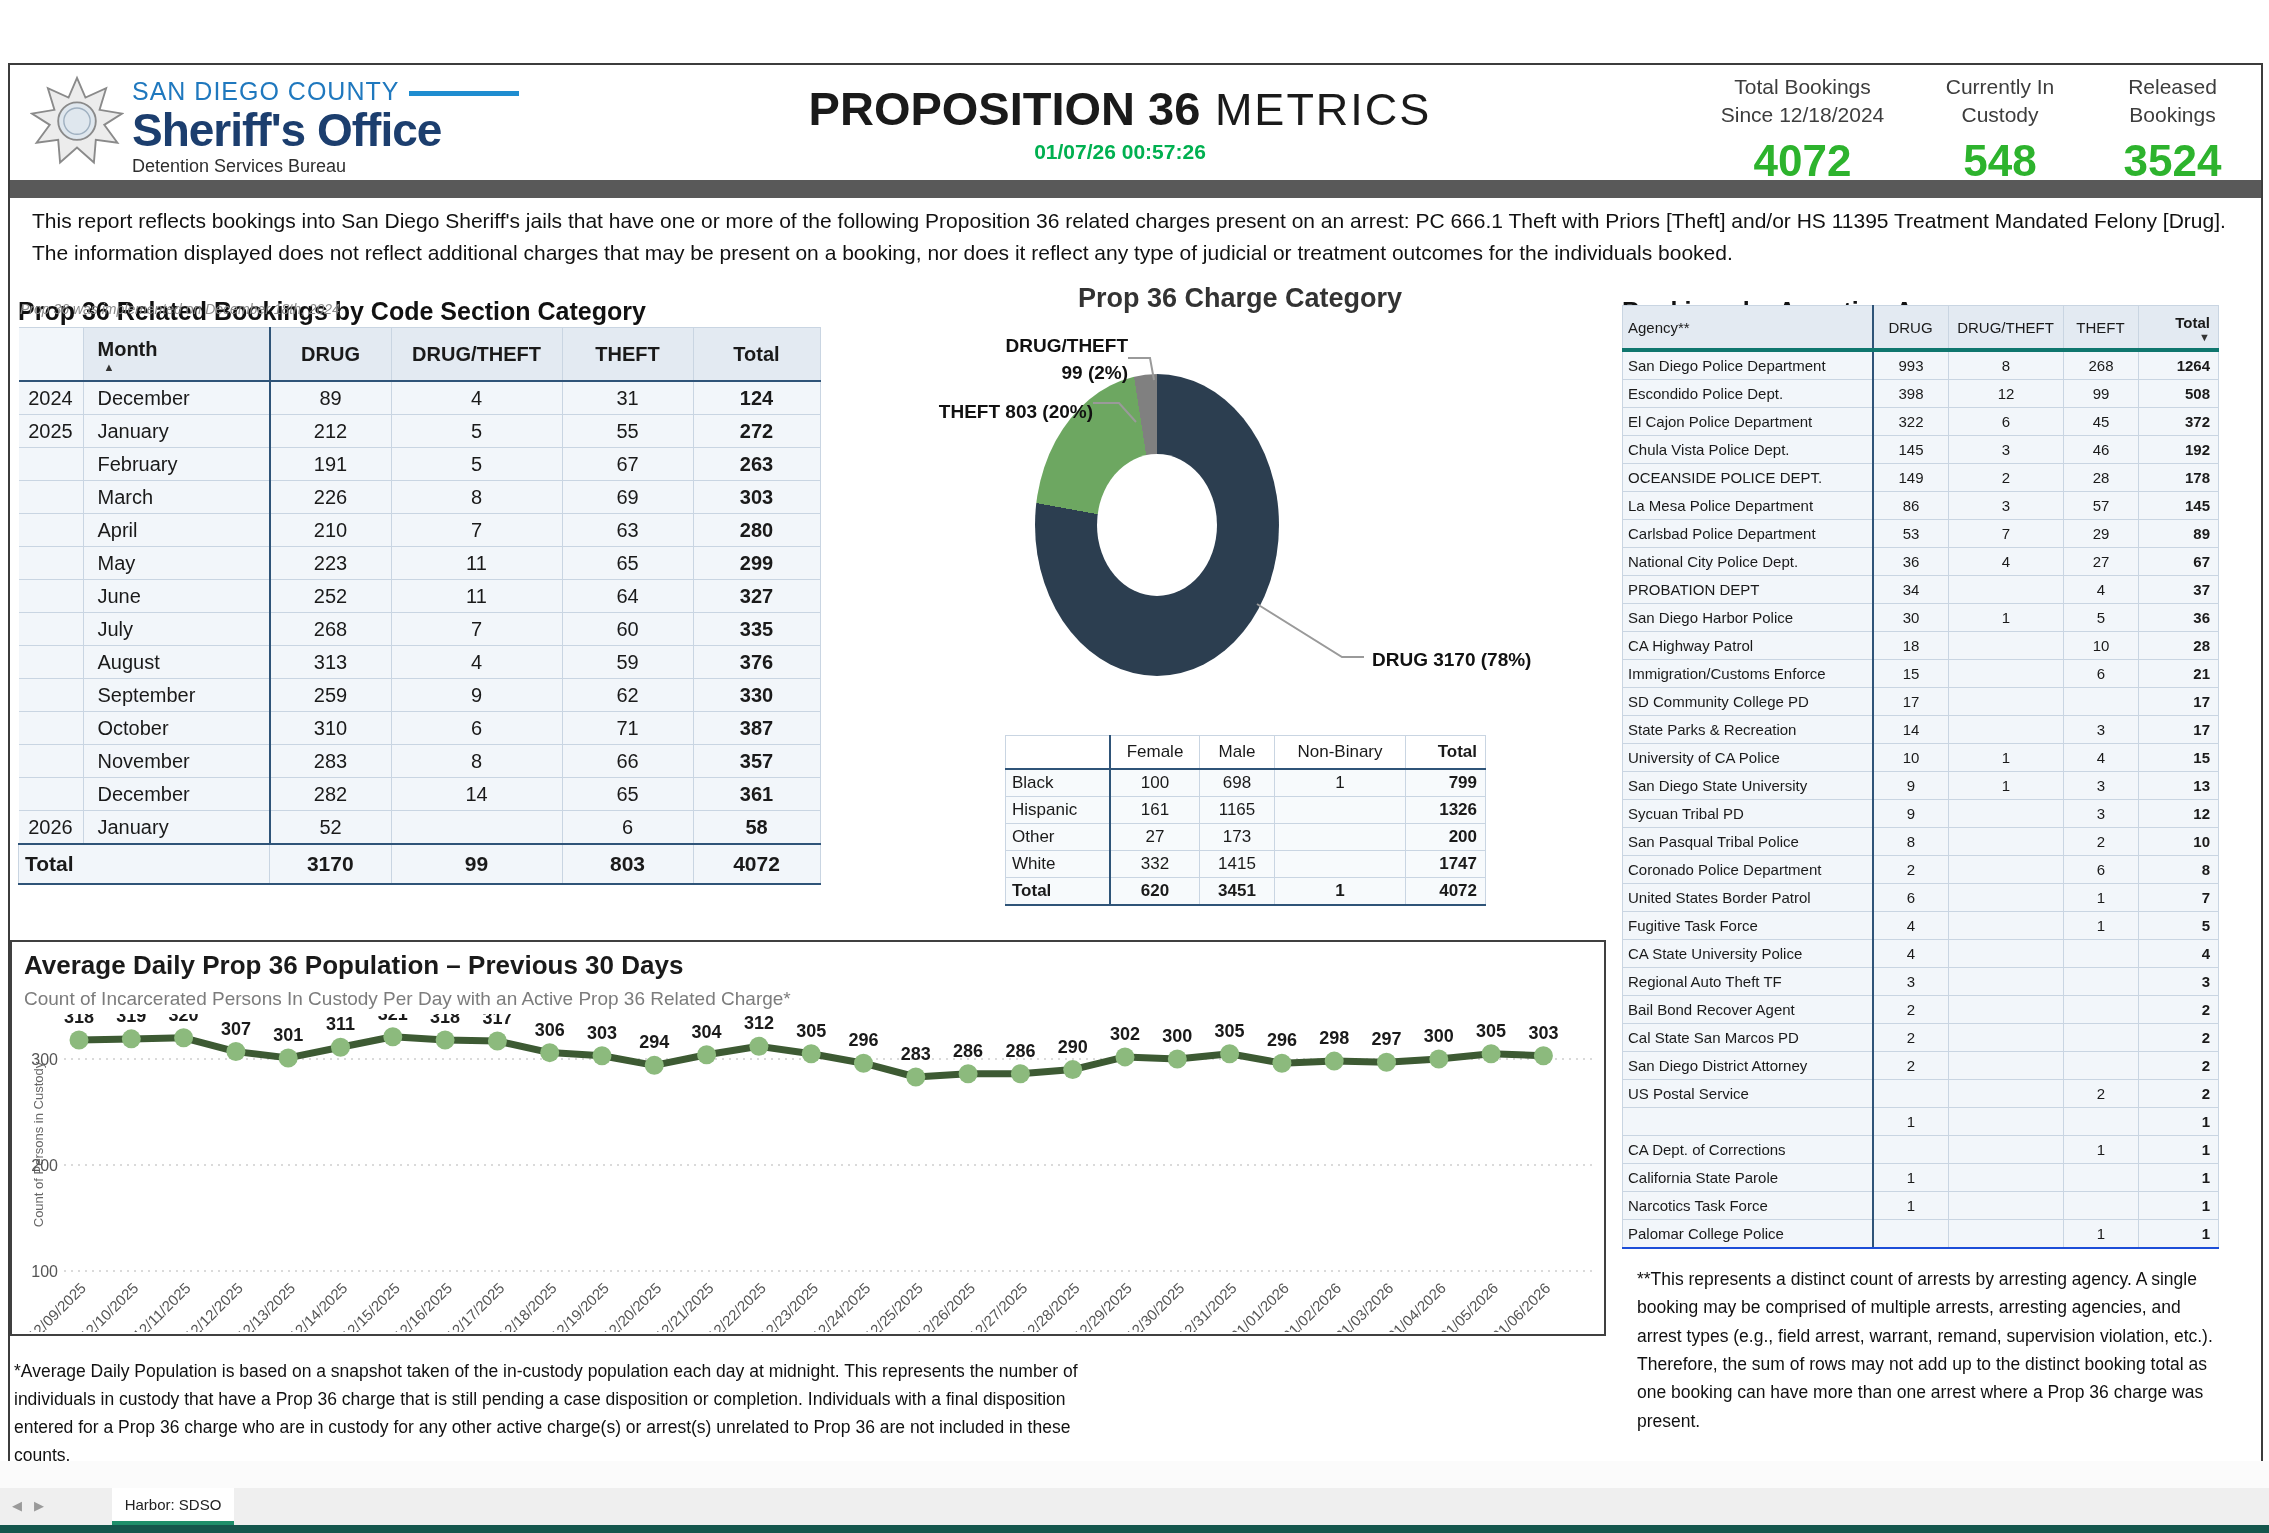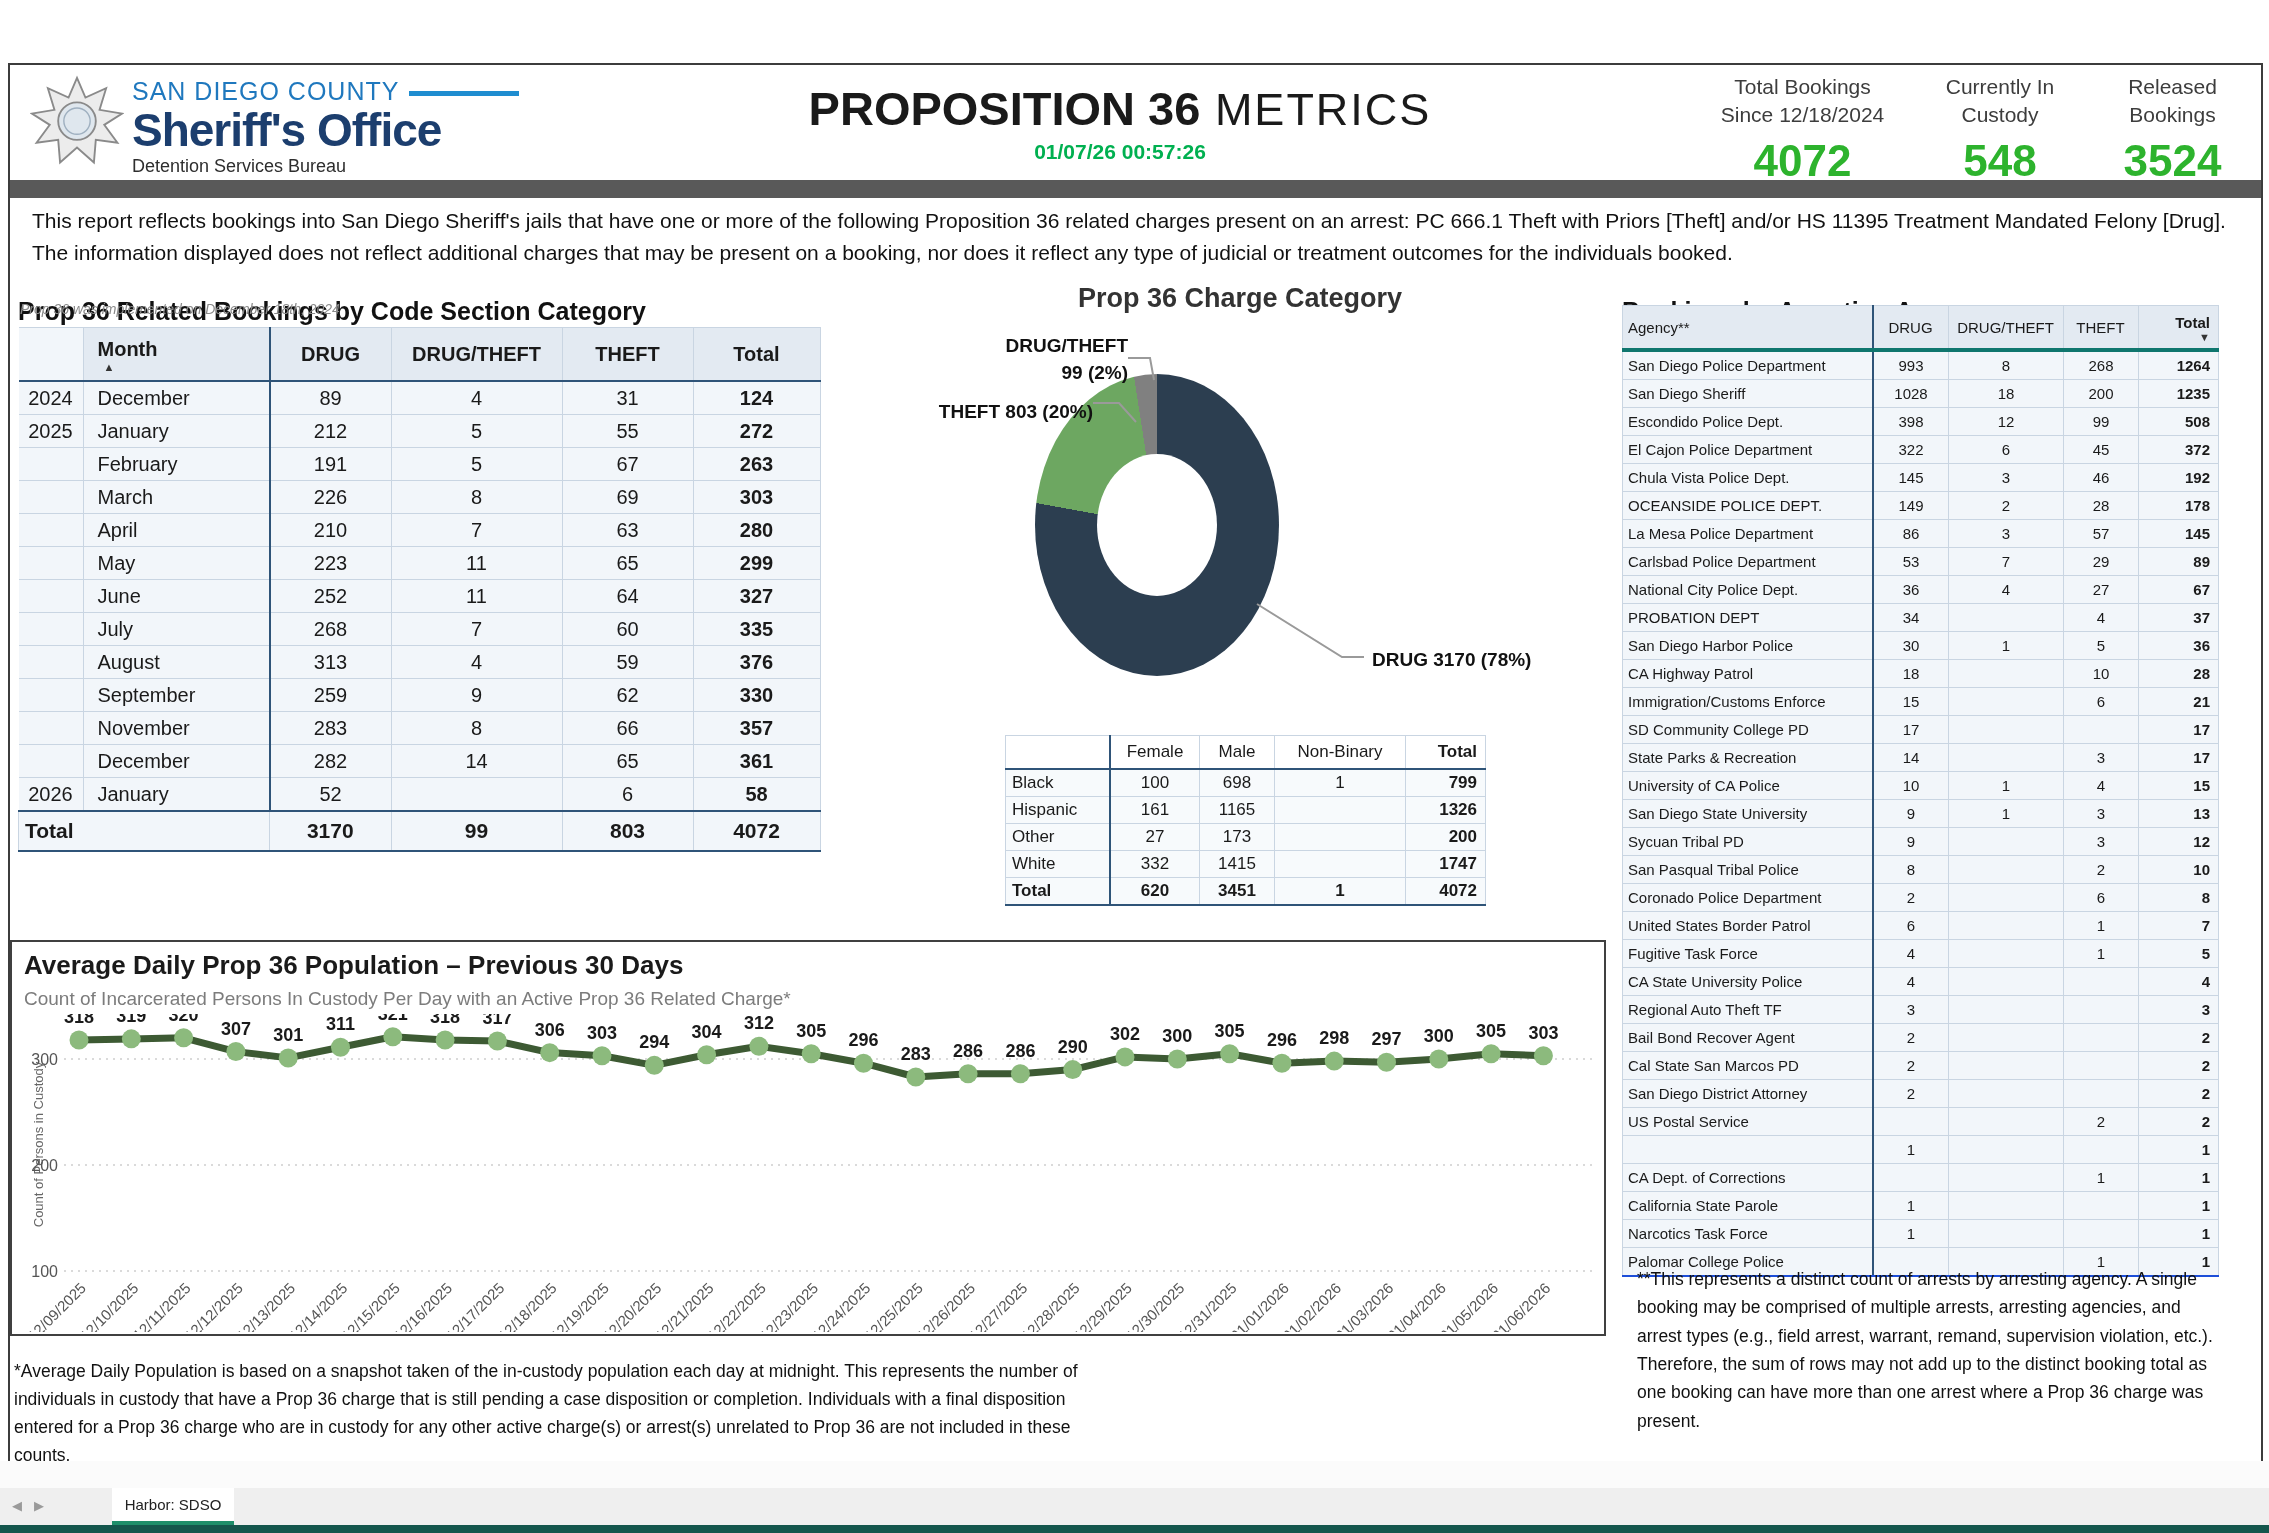--- a/index.html
+++ b/index.html
@@ -238,20 +238,28 @@
           <tr>
             <td class="c-year"></td>
             <td class="c-month vsep">September</td>
             <td class="c-drug">259</td>
             <td class="c-dt">9</td>
             <td class="c-theft">62</td>
             <td class="c-total">330</td>
           </tr>
           <tr>
             <td class="c-year"></td>
+            <td class="c-month vsep">October</td>
+            <td class="c-drug">310</td>
+            <td class="c-dt">6</td>
+            <td class="c-theft">71</td>
+            <td class="c-total">387</td>
+          </tr>
+          <tr>
+            <td class="c-year"></td>
             <td class="c-month vsep">November</td>
             <td class="c-drug">283</td>
             <td class="c-dt">8</td>
             <td class="c-theft">66</td>
             <td class="c-total">357</td>
           </tr>
           <tr>
             <td class="c-year"></td>
             <td class="c-month vsep">December</td>
             <td class="c-drug">282</td>
@@ -361,27 +369,20 @@
           </th>
         </tr>
       </thead>
       <tbody>
           <tr>
             <td class="c-agency vsep">San Diego Police Department</td>
             <td class="c-drug">993</td>
             <td class="c-dt">8</td>
             <td class="c-theft">268</td>
             <td class="c-total">1264</td>
-          </tr>
-          <tr>
-            <td class="c-agency vsep">San Diego Sheriff</td>
-            <td class="c-drug">1028</td>
-            <td class="c-dt">18</td>
-            <td class="c-theft">200</td>
-            <td class="c-total">1235</td>
           </tr>
           <tr>
             <td class="c-agency vsep">Escondido Police Dept.</td>
             <td class="c-drug">398</td>
             <td class="c-dt">12</td>
             <td class="c-theft">99</td>
             <td class="c-total">508</td>
           </tr>
           <tr>
             <td class="c-agency vsep">El Cajon Police Department</td>

